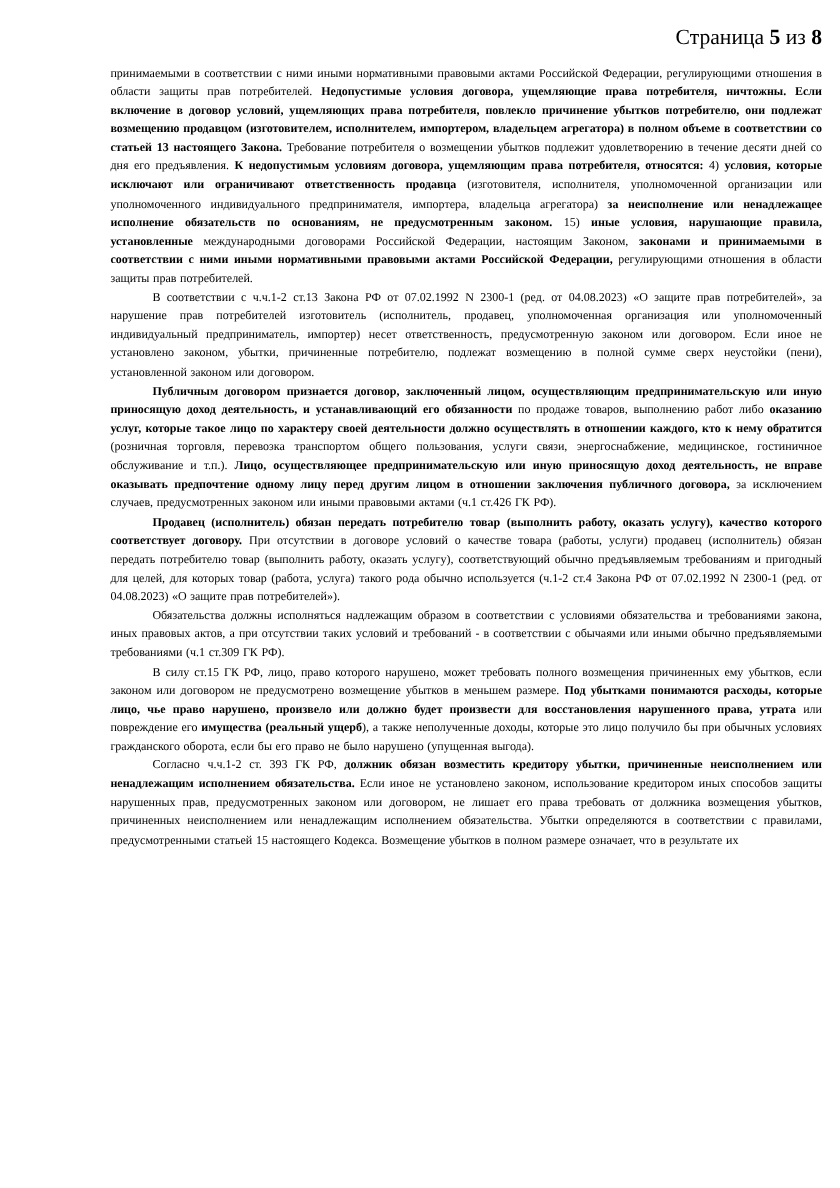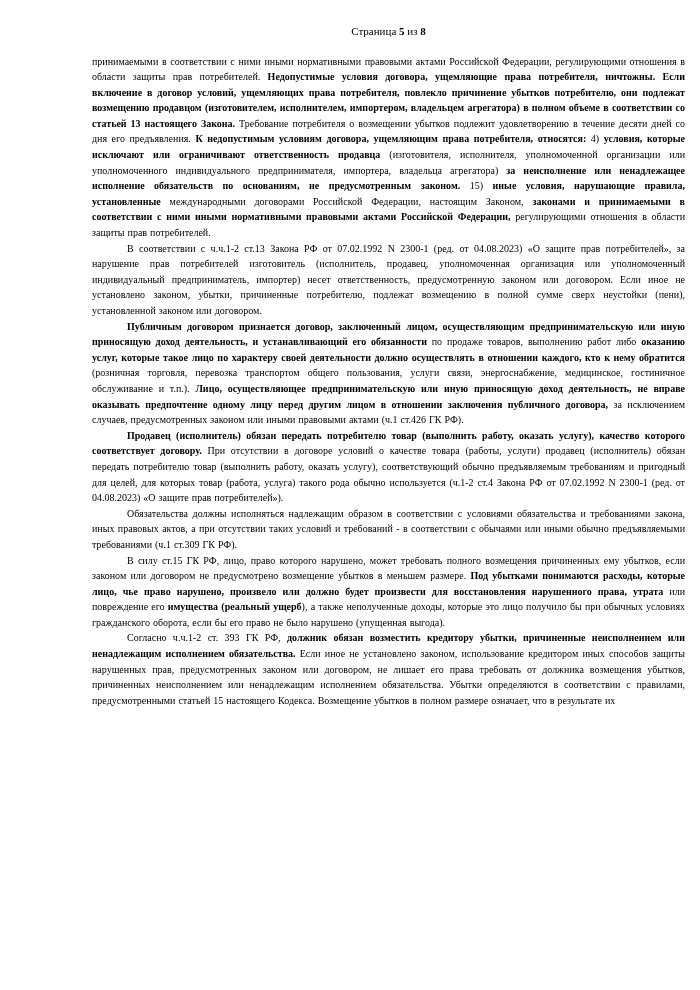--- a/index.html
+++ b/index.html
@@ -10,22 +10,22 @@
   }
   .page {
     box-sizing: border-box;
     width: 700px; height: 990px;
     background: #ffffff;
     color: #000000;
     padding: 24px 15px 20px 92px;
     overflow: hidden;
   }
   .page-header {
-    text-align: center;
-    font-size: 11px;
+    text-align: right;
+    font-size: 18px;
     line-height: 15.5px;
     margin-bottom: 14px;
   }
   .document-body {
     font-size: 10px;
     line-height: 15.6px;
   }
   .document-body p {
     margin: 0;
     text-align: justify;

